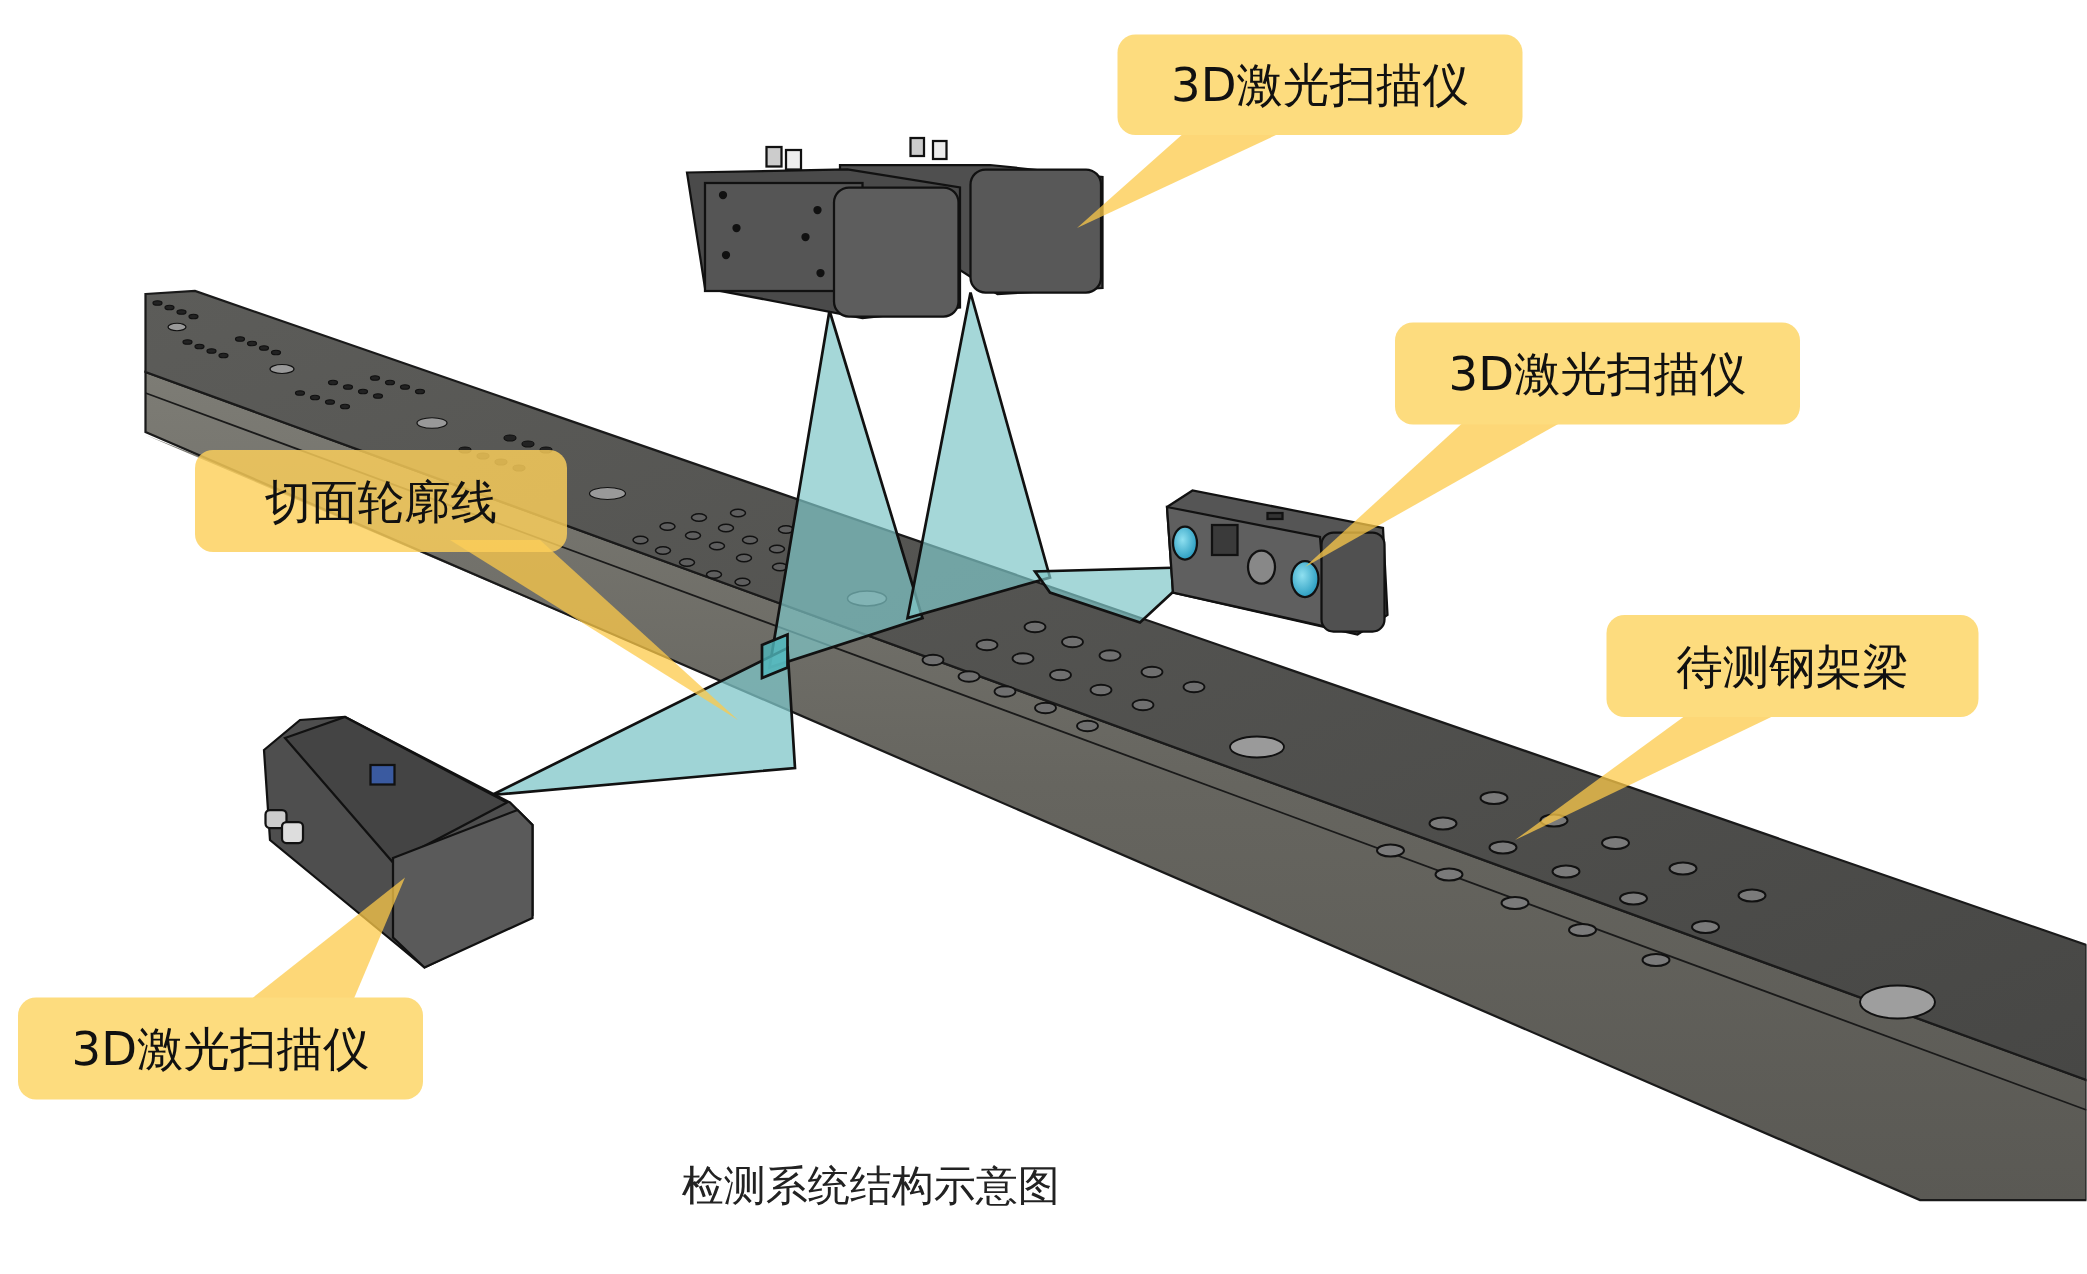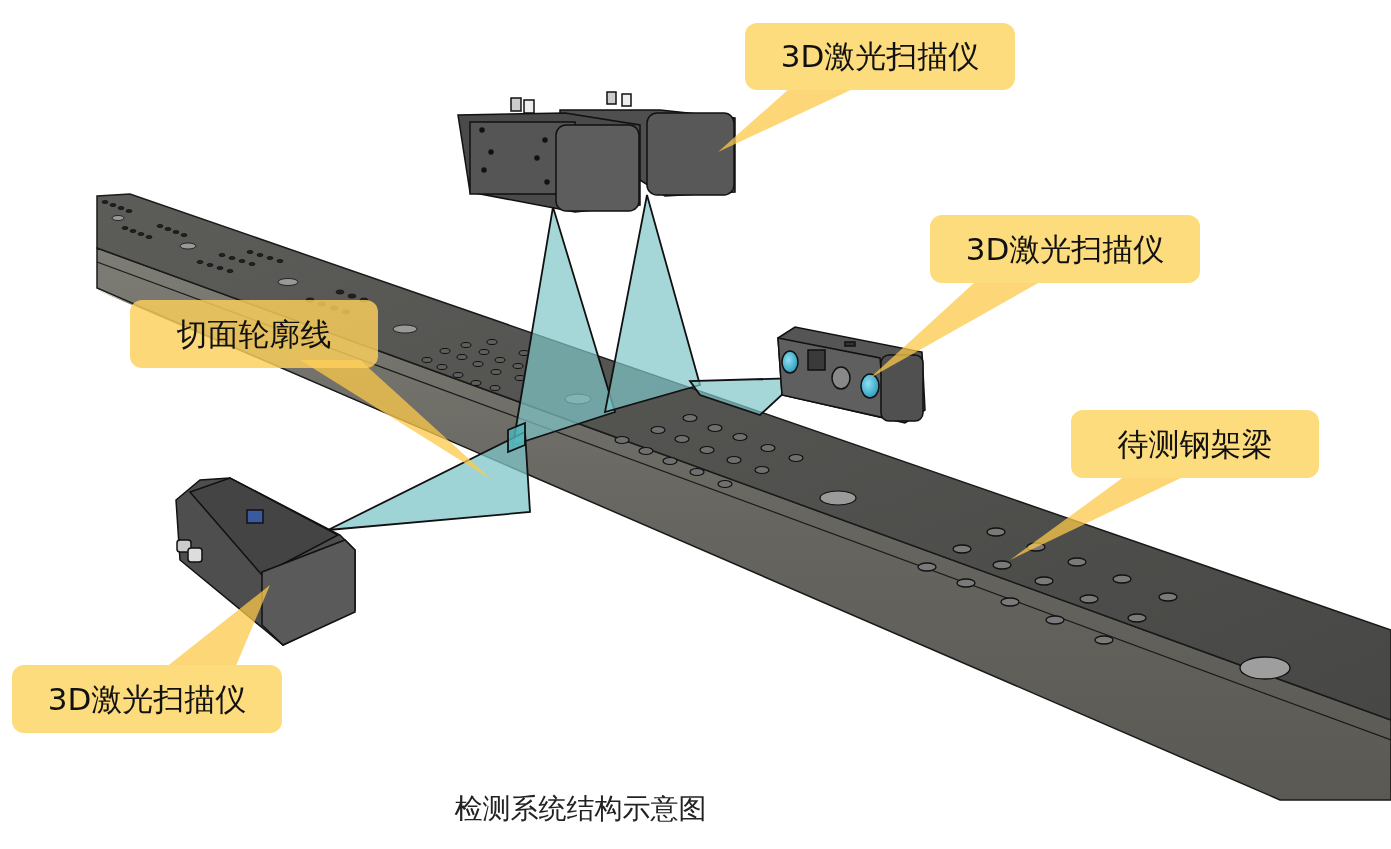--- a/index.html
+++ b/index.html
@@ -1,21 +1,21 @@
 <!DOCTYPE html>
 <html><head>
 <meta charset="utf-8">
 <style>
   html, body { margin:0; padding:0; background:#ffffff; }
   body { width:1391px; height:849px; position:relative; overflow:hidden;
          font-family:"DejaVu Sans", "Liberation Sans", sans-serif; }
   #scene { position:absolute; left:0; top:0; width:1391px; height:849px; }
   .callout-text { font-size:31px; fill:#111; font-family:"DejaVu Sans", "Liberation Sans", sans-serif; }
   .caption { position:absolute; left:0; width:1161px; top:772px; text-align:center;
-             font-size:28px; color:#222; font-family:"DejaVu Serif", "Liberation Serif", serif;margin-top:18px; }
+             font-size:28px; color:#222; font-family:"DejaVu Serif", "Liberation Serif", serif; }
 </style>
 </head>
 <body>
 
 <svg id="scene" viewBox="0 0 1391 849" xmlns="http://www.w3.org/2000/svg">
   <defs>
     <linearGradient id="sideGrad" x1="0" y1="0" x2="0" y2="1">
       <stop offset="0" stop-color="#7d7c75"></stop>
       <stop offset="0.5" stop-color="#66655f"></stop>
       <stop offset="1" stop-color="#5a5954"></stop>

